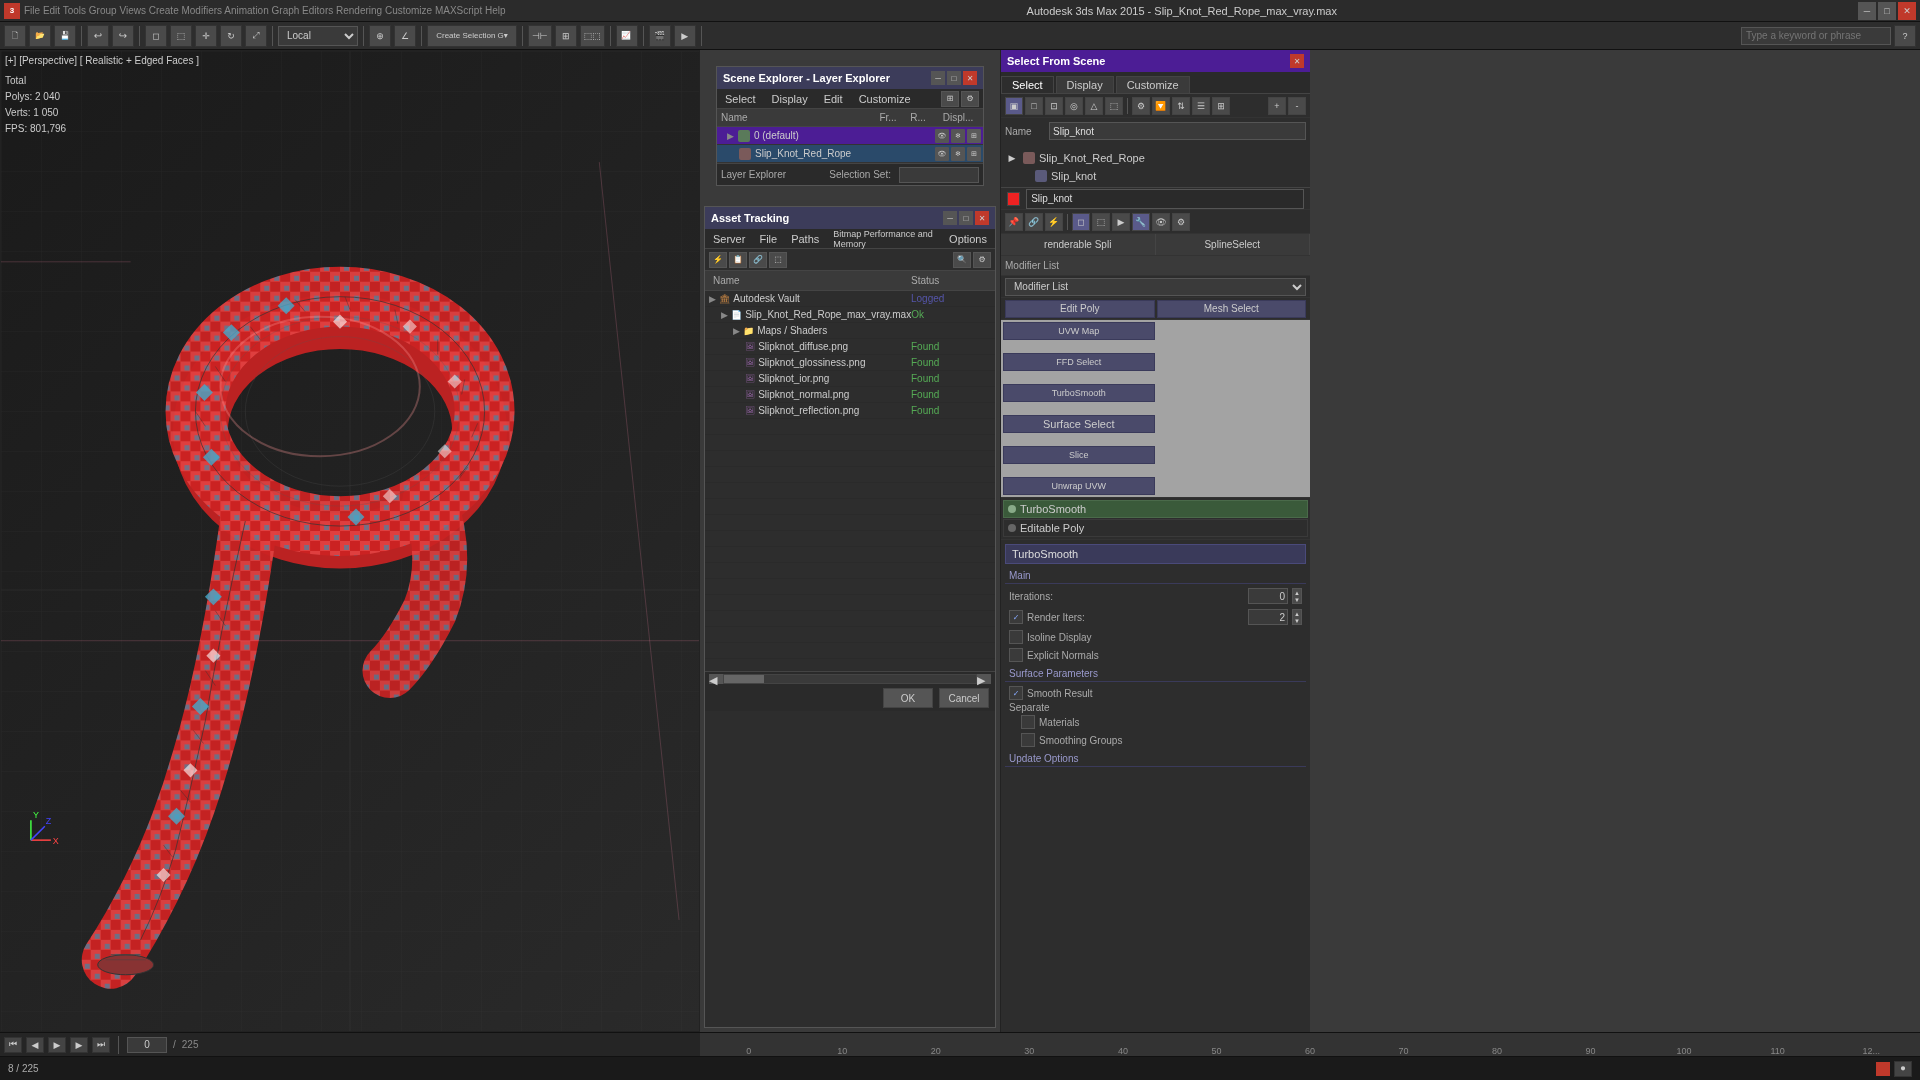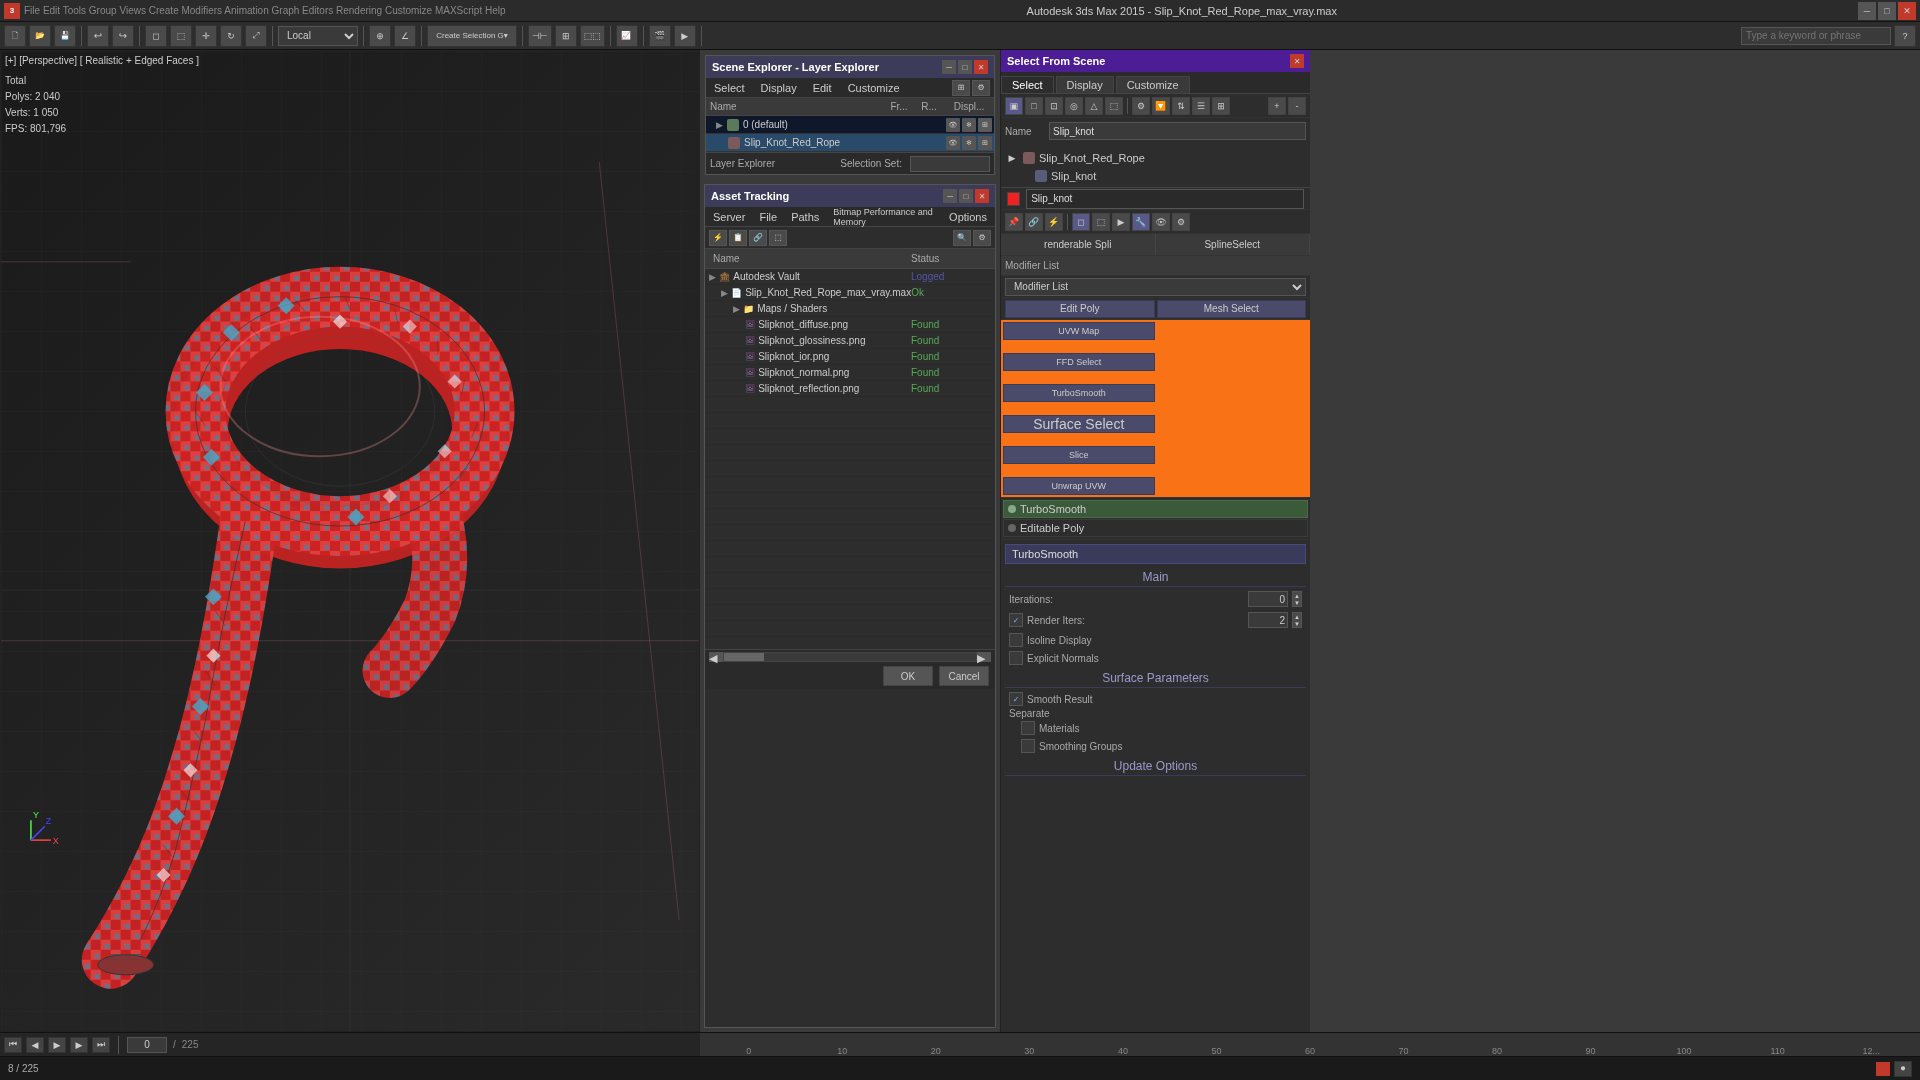--- a/index.html
+++ b/index.html
@@ -102,23 +102,23 @@
     
     .center-panels {
       flex: 1;
       display: flex;
       flex-direction: column;
       background: #3a3a3a;
     }
 
     
     .scene-explorer {
-      background: #0f172a;
+      background: #4c1d95;
       border: 1px solid #555;
-      margin: 5px;
+      margin: 16px;
       flex: 0 0 auto;
     }
     .panel-title-bar {
       height: 22px;
       background: #3c3c5a;
       display: flex;
       align-items: center;
       padding: 0 6px;
       justify-content: space-between;
     }
@@ -627,26 +627,25 @@
       display: flex;
       align-items: center;
       padding: 0 6px;
       font-size: 11px;
       color: #ddd;
       border: 1px solid #4a4a7a;
       margin-bottom: 2px;
     }
 
     .section-title {
-      font-size: 12px;
+      font-size: 10px;
       color: #9999cc;
       padding: 4px 4px 2px 4px;
       border-bottom: 1px solid #3a3a5a;
       margin-bottom: 2px;
-      text-align: center;
     }
 
     .inline-row {
       display: flex;
       align-items: center;
       height: 20px;
       padding: 0 4px;
       gap: 4px;
       margin-bottom: 1px;
     }
@@ -1189,25 +1188,25 @@
         <select class="mod-dropdown">
           <option>Modifier List</option>
         </select>
       </div>
 
       <div class="mod-buttons-row">
         <div class="mod-button">Edit Poly</div>
         <div class="mod-button">Mesh Select</div>
       </div>
 
-      <div style="display:flex;flex-wrap:wrap;gap:13px;padding:2px;background:#f97316;border-bottom:1px solid #333;">
+      <div style="display:flex;flex-wrap:wrap;gap:13px;padding:2px;background:#a3a3a3;border-bottom:1px solid #333;">
         <div class="mod-button" style="font-size:9px;flex:0 0 calc(50% - 1px);">UVW Map</div>
         <div class="mod-button" style="font-size:9px;flex:0 0 calc(50% - 1px);">FFD Select</div>
         <div class="mod-button" style="font-size:9px;flex:0 0 calc(50% - 1px);">TurboSmooth</div>
-        <div class="mod-button" style="font-size:14px;flex:0 0 calc(50% - 1px);">Surface Select</div>
+        <div class="mod-button" style="font-size:11px;flex:0 0 calc(50% - 1px);">Surface Select</div>
         <div class="mod-button" style="font-size:9px;flex:0 0 calc(50% - 1px);">Slice</div>
         <div class="mod-button" style="font-size:9px;flex:0 0 calc(50% - 1px);">Unwrap UVW</div>
       </div>
 
       <div style="background:#2d2d2d;border-bottom:1px solid #333;padding:2px;">
         <div style="display:flex;align-items:center;height:18px;padding:0 4px;background:#3a5a3a;border:1px solid #4a6a4a;margin-bottom:1px;cursor:pointer;">
           <span style="width:8px;height:8px;background:#88aa88;border-radius:50%;display:inline-block;margin-right:4px;"></span>
           <span>TurboSmooth</span>
         </div>
         <div style="display:flex;align-items:center;height:18px;padding:0 4px;background:#2d2d2d;border:1px solid #3a3a3a;cursor:pointer;">

